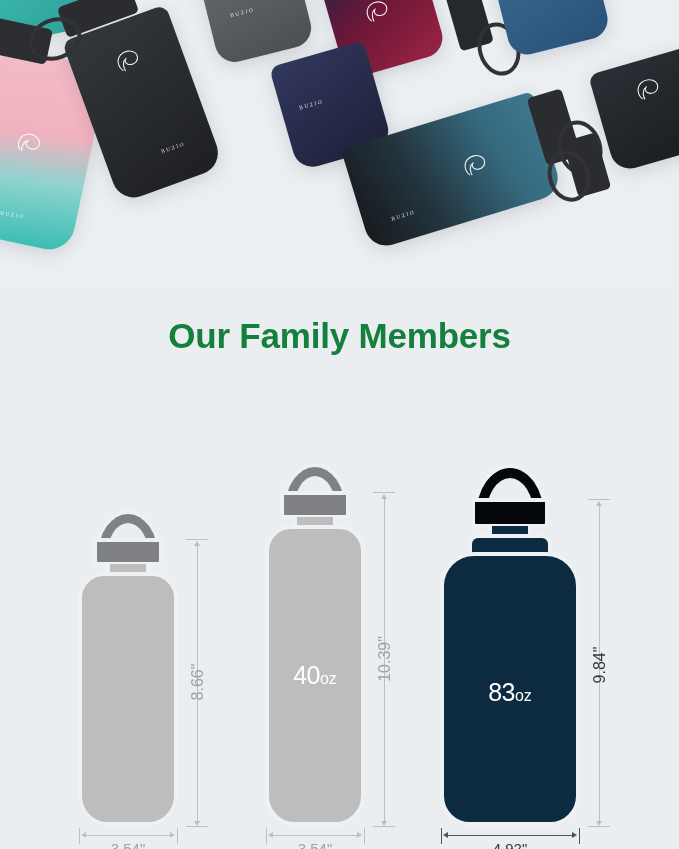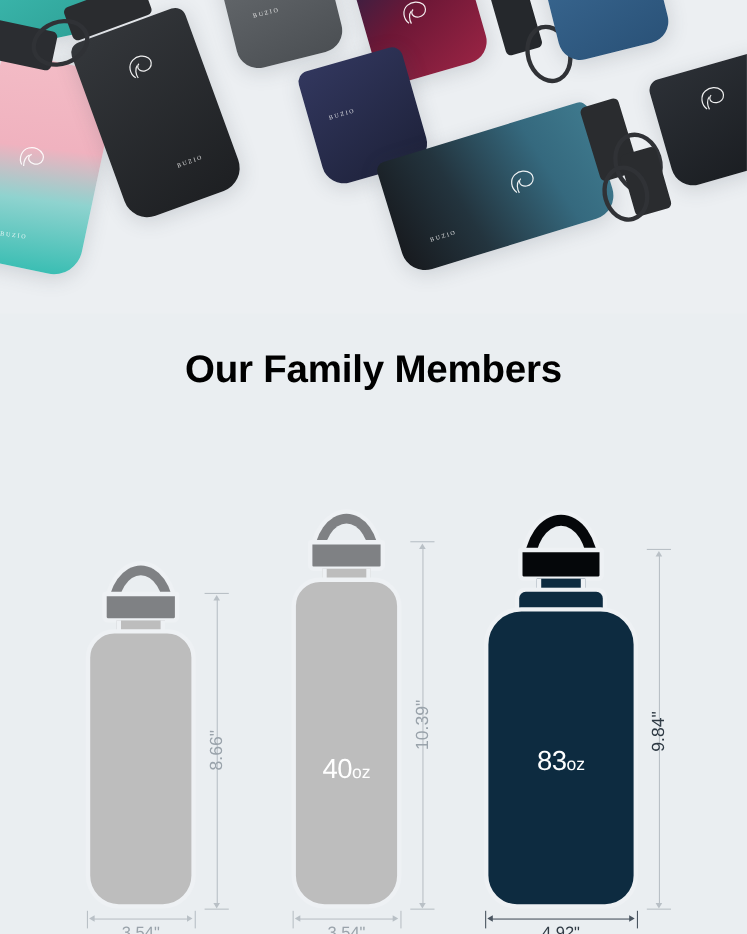--- a/index.html
+++ b/index.html
@@ -56,21 +56,21 @@
   }
 
   
   .title {
     position: absolute;
     left: 0; top: 316px;
     width: 679px;
     text-align: center;
     font-size: 35px;
     font-weight: bold;
-    color: #000000;
+    color: #15803d;
     letter-spacing: -0.2px;
     font-family: "Liberation Sans", sans-serif;
   }
 
   
   .spec-area {
     position: absolute;
     left: 0; top: 440px;
     width: 679px;
     height: 409px;
@@ -293,21 +293,21 @@
     <div class="handle" style="left:16px; top:23px; width:68px; height:46px; background:#eef1f4;"></div>
     <div class="handle" style="left:20px; top:27px; width:60px; height:42px; background:#7f8184;"></div>
     <div class="handle-inner" style="left:29px; top:36px; width:42px; height:33px;"></div>
 
     <div class="cap" style="left:15px; top:51px; width:70px; height:28px; background:#7f8184; border-radius:3px 3px 5px 5px;"></div>
 
     <div class="neck" style="left:28px; top:77px; width:44px; height:12px; background:#bdbdbd;"></div>
 
     <div class="bottle" style="left:0px; top:85px; width:100px; height:301px; background:#bdbdbd;"></div>
 
-    <div class="oz-label" style="top:221px; width:100px;margin-top:24px;">
+    <div class="oz-label" style="top:221px; width:100px;">
       <span class="oz-num">40</span><span class="oz-unit">oz</span>
     </div>
 
     <div class="dim-tick-h" style="left:108px; top:52px; width:22px;"></div>
     <div class="dim-tick-h" style="left:108px; top:386px; width:22px;"></div>
     <div class="dim-v-line" style="left:119px; top:57px; height:324px;"></div>
     <div class="arrow arrow-up" style="left:116px; top:54px;"></div>
     <div class="arrow arrow-down" style="left:116px; top:381px;"></div>
     <div class="dim-label-v" style="left:89px; top:210px; width:62px; text-align:center;">10.39"</div>
 

